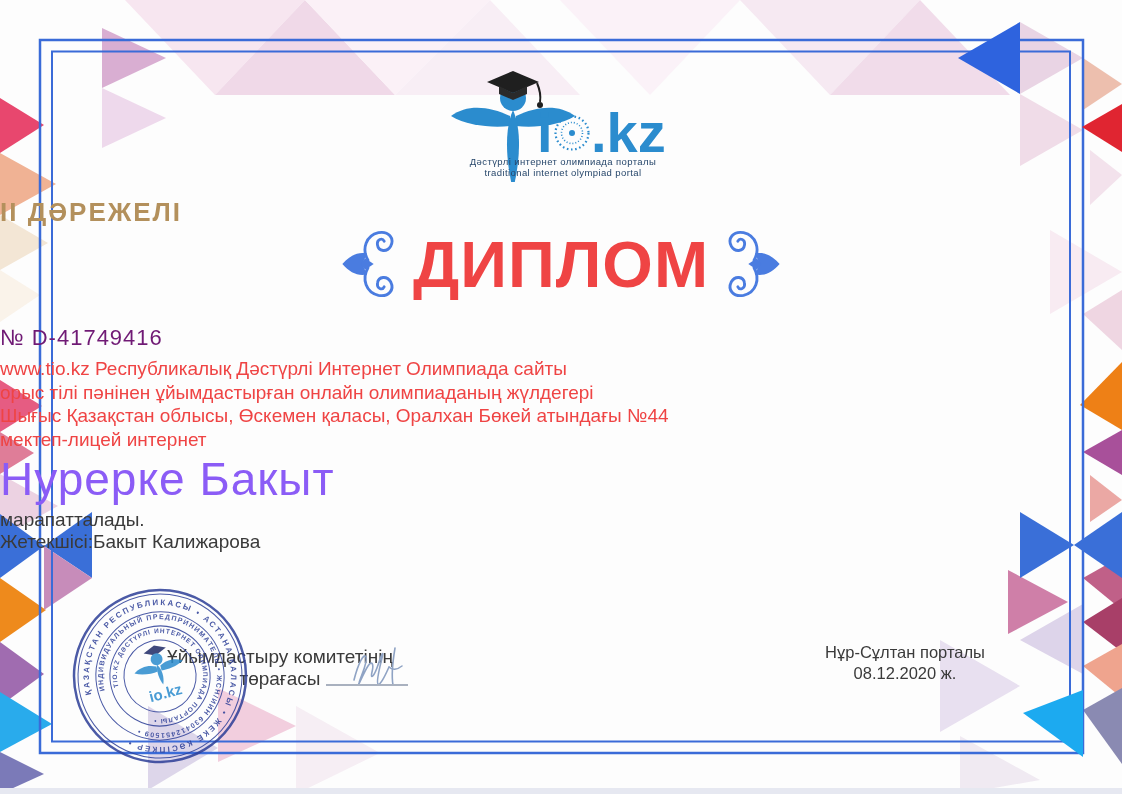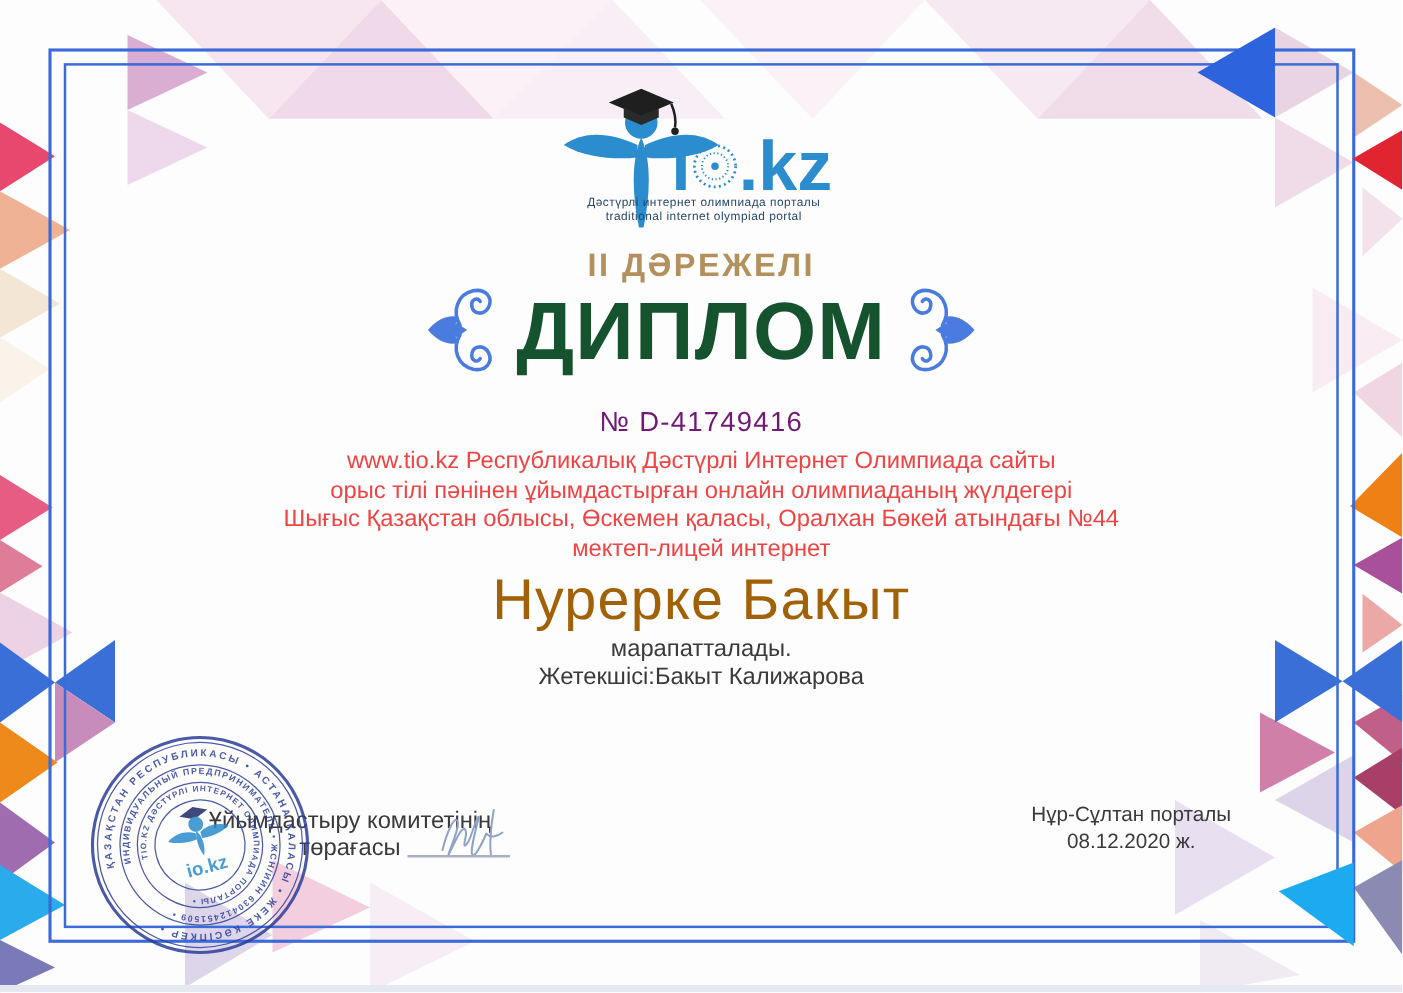--- a/index.html
+++ b/index.html
@@ -5,27 +5,27 @@
   html,body{margin:0;padding:0;background:#ffffff;}
   .page{
     position:relative;width:1122px;height:794px;overflow:hidden;
     background:#fdfdfd;
     font-family:"Liberation Sans","DejaVu Sans",sans-serif;
     color:#3a3a3a;
   }
   .abs{position:absolute;}
   svg{display:block;}
   .bg-svg{position:absolute;left:0;top:0;}
-  .center-text{left:0;right:0;text-align:center;}
+  .center-text{left:0;right:0;text-align:left;}
   .degree{top:197px;font-size:26px;font-weight:bold;letter-spacing:2px;color:#b3905c;}
   .title-row{top:226px;left:0;right:0;display:flex;justify-content:center;align-items:center;gap:16px;}
-  .title{font-size:65px;font-weight:bold;color:#14532d;line-height:1;letter-spacing:1px;}
+  .title{font-size:65px;font-weight:bold;color:#ef4444;line-height:1;letter-spacing:1px;}
   .cert-number{top:325px;font-size:22px;color:#701a75;letter-spacing:1px;}
   .body-lines{top:357px;font-size:19px;line-height:23.5px;color:#ef4444;}
-  .recipient{top:452px;font-size:46px;color:#a16207;letter-spacing:1px;}
+  .recipient{top:452px;font-size:46px;color:#8b5cf6;letter-spacing:1px;}
   .award{top:509px;font-size:19px;}
   .supervisor{top:531px;font-size:19px;}
   .sig-role{left:128px;width:304px;top:646px;text-align:center;font-size:19px;}
   .sig-name{left:128px;width:304px;top:661px;text-align:center;font-size:19px;}
   .sig-underline{left:326px;top:684px;width:82px;height:2px;background:#a9b1bf;}
   .place-date{left:808px;width:194px;top:642px;text-align:center;font-size:16.5px;line-height:21px;}
   .stamp{left:70px;top:586px;opacity:.85;}
   .flourish{width:58px;height:76px;}
 </style>
 </head>

